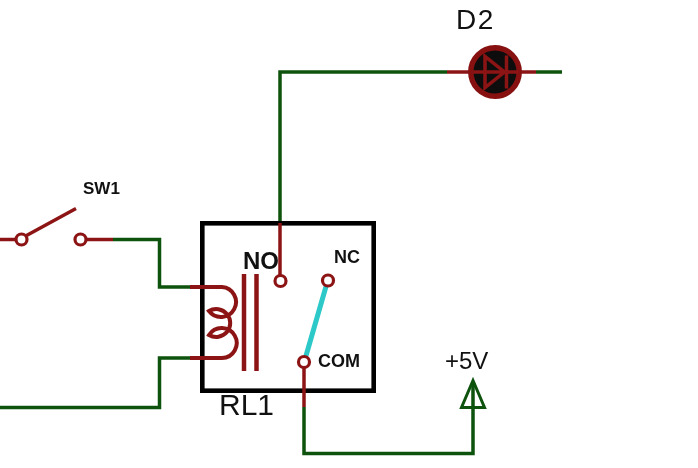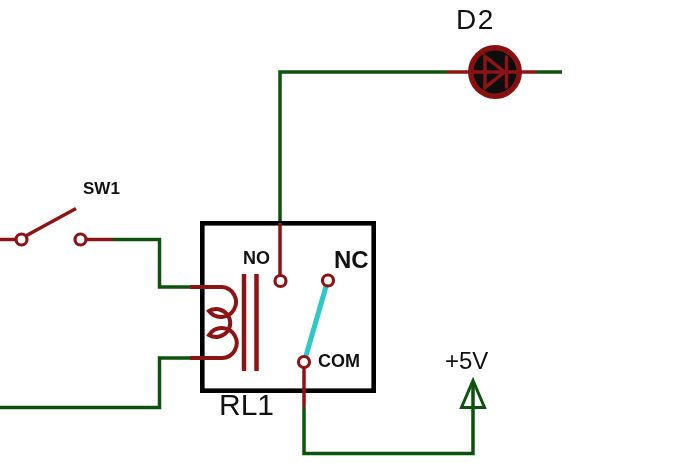--- a/index.html
+++ b/index.html
@@ -22,22 +22,22 @@
   .pin-circle{fill:#ffffff;stroke:#8C1414;stroke-width:3.2;}
   .cyan-arm{stroke:#2DC9C9;stroke-width:5;stroke-linecap:round;fill:none;}
   .relay-box{fill:#ffffff;stroke:#000000;stroke-width:4.6;}
   .led-body{fill:#0D0D0D;stroke:#871111;stroke-width:5.5;}
   .pwr-tri{fill:#ffffff;stroke:#0D530D;stroke-width:3;}
 
   .lbl{position:absolute;color:#111111;white-space:nowrap;line-height:1;}
   .lbl-d2{left:456px;top:6px;font-size:28px;letter-spacing:1.5px;}
   .lbl-ledred{left:460px;top:99px;font-size:20px;}
   .lbl-sw1{left:37px;top:180px;font-size:17px;font-weight:bold;margin-left:46px;}
-  .lbl-no{left:243px;top:249px;font-size:18px;font-weight:bold;}
-  .lbl-nc{left:334px;top:248px;font-size:24px;font-weight:bold;}
+  .lbl-no{left:243px;top:249px;font-size:24px;font-weight:bold;}
+  .lbl-nc{left:334px;top:248px;font-size:18px;font-weight:bold;}
   .lbl-com{left:318px;top:352px;font-size:18px;font-weight:bold;}
   .lbl-rl1{left:219px;top:390px;font-size:30px;text-align:center;}
   .lbl-5v{left:445px;top:349px;font-size:24px;}
 </style>
 </head>
 <body>
 
 <div id="stage">
 
   <svg id="schematic-svg" width="698" height="468" viewBox="0 0 698 468">

